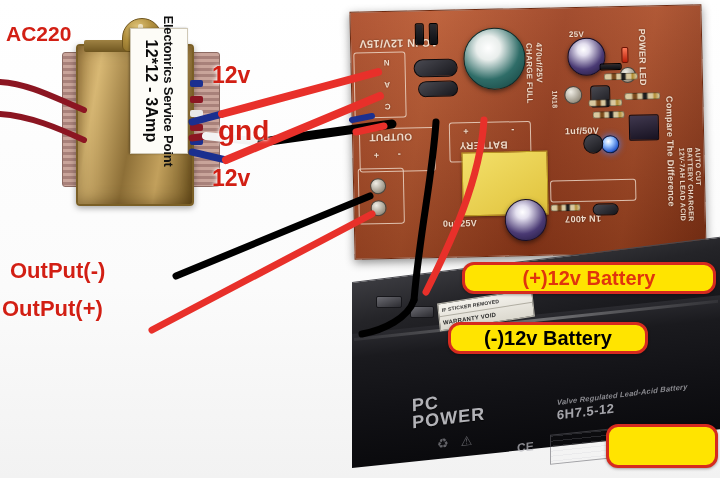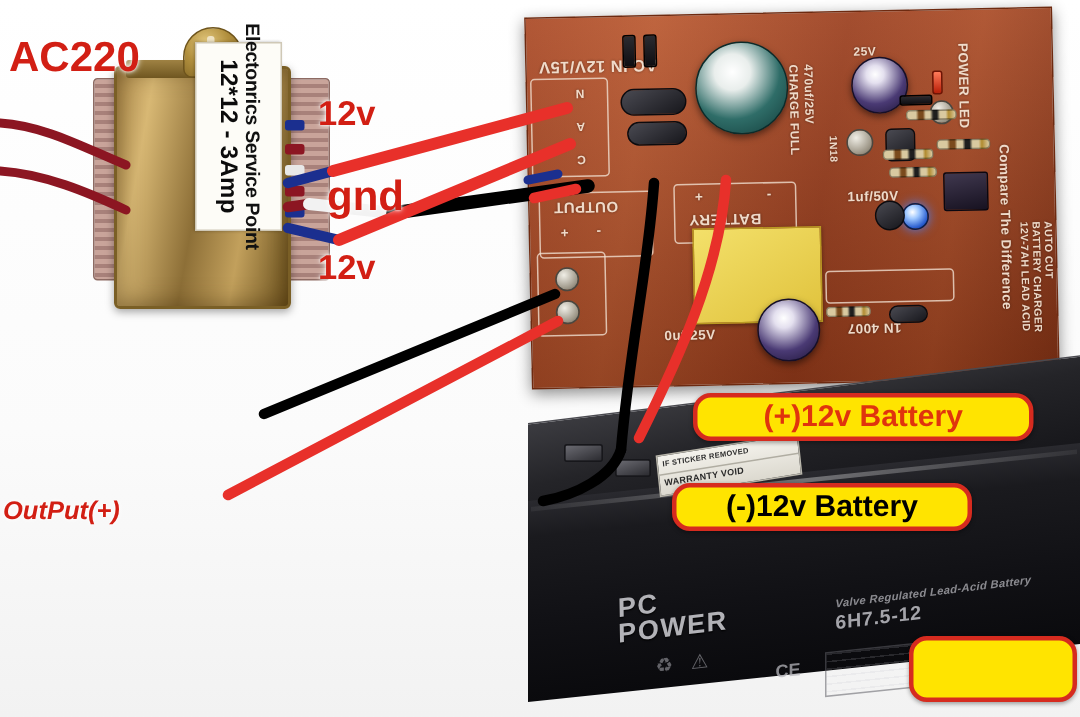--- a/index.html
+++ b/index.html
@@ -419,31 +419,32 @@
     <path d="M370,196 L176,276" stroke="#000000" stroke-width="7" fill="none" stroke-linecap="round"></path>
 
     <path d="M372,214 L152,330" stroke="#e8302a" stroke-width="7" fill="none" stroke-linecap="round"></path>
 
     <path d="M484,120 C480,180 452,240 426,292" stroke="#e8302a" stroke-width="7" fill="none" stroke-linecap="round"></path>
 
     <path d="M436,122 C432,180 420,230 414,300" stroke="#000000" stroke-width="7" fill="none" stroke-linecap="round"></path>
     <path d="M414,300 C408,318 384,330 362,334" stroke="#000000" stroke-width="7" fill="none" stroke-linecap="round"></path>
   </svg>
 
-  <div class="lbl-red" style="left:6px; top:22px; font-size:28px;">AC220</div>
+  <div class="lbl-red" style="left:6px; top:22px; font-size:21px;">AC220</div>
 
   <div class="lbl-red" style="left:212px; top:62px; font-size:23px;">12v</div>
 
   <div class="lbl-red" style="left:218px; top:115px; font-size:28px;">gnd</div>
 
   <div class="lbl-red" style="left:212px; top:165px; font-size:23px;">12v</div>
 
-
-  <div class="lbl-red" style="left:2px; top:331px; font-size:17px;font-style:italic;">OutPut(+)</div>
-
-
-  <div class="pill-yellow pos" style="left:462px; top:262px; width:227px; height:32px; font-size:20px;">(+)12v Battery</div>
+  <div class="lbl-red" style="left:10px; top:258px; font-size:22px;">OutPut(-)</div>
+
+  <div class="lbl-red" style="left:2px; top:296px; font-size:22px;">OutPut(+)</div>
+
+
+  <div class="pill-yellow pos" style="left:462px; top:262px; width:254px; height:32px; font-size:20px;">(+)12v Battery</div>
 
   <div class="pill-yellow neg" style="left:448px; top:322px; width:200px; height:32px; font-size:20px;">(-)12v Battery</div>
 
   <div class="pill-yellow" style="left:606px; top:424px; width:112px; height:44px; font-size:18px;"></div>
 
 </div>
 
 </body></html>

